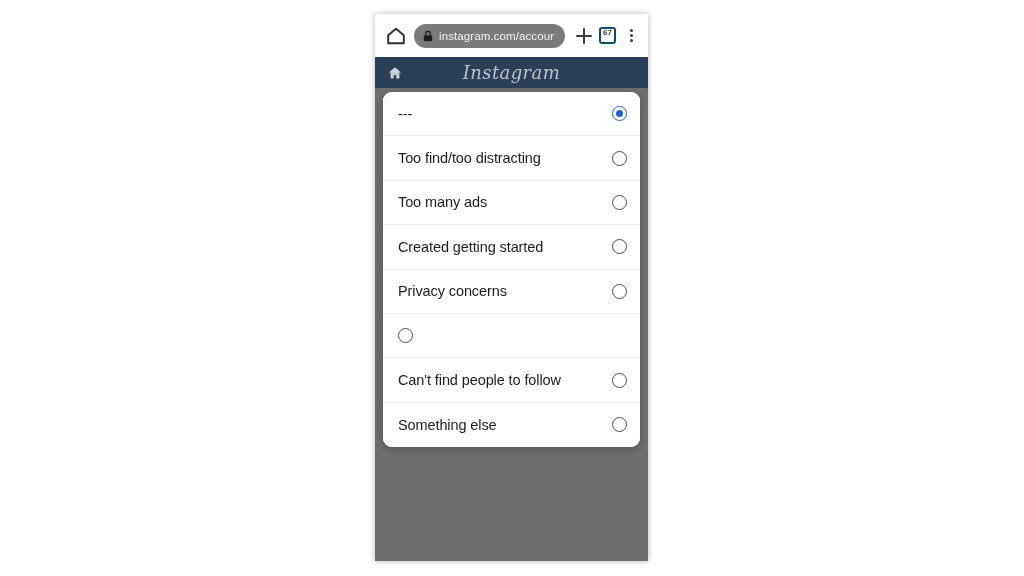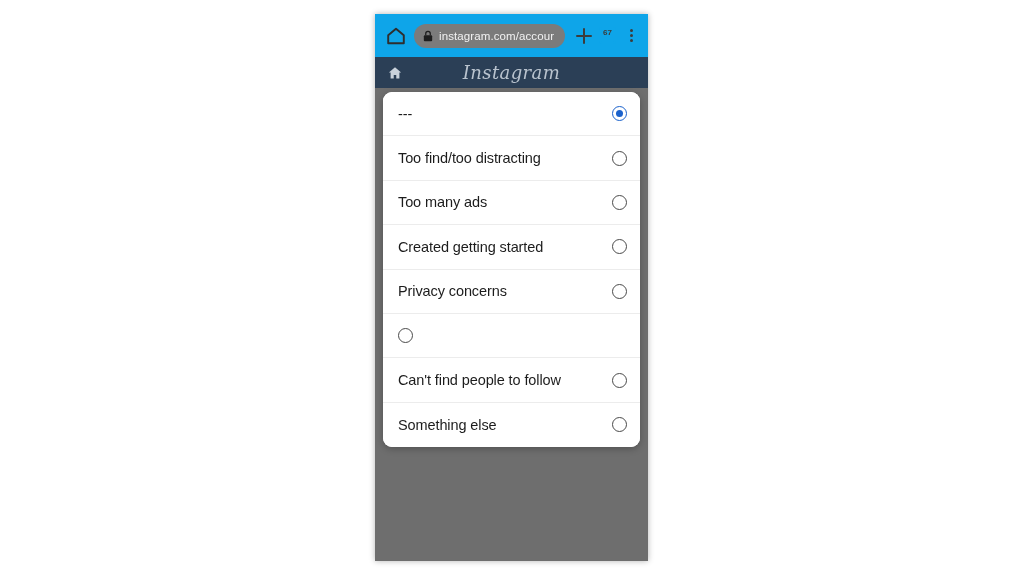--- a/index.html
+++ b/index.html
@@ -31,21 +31,21 @@
     box-shadow: 0 0 6px rgba(0,0,0,0.30);
   }
 
   
   #browser-toolbar {
     position: absolute;
     left: 0;
     top: 0;
     width: 273px;
     height: 43px;
-    background: #0ea5e9;
+    background: #ffffff;
     display: flex;
     align-items: center;
     padding: 0 10px;
     box-sizing: border-box;
   }
 
   .tb-icon {
     flex: 0 0 auto;
     display: flex;
     align-items: center;
@@ -100,21 +100,21 @@
   #new-tab-button::before {
     left: 50%; top: 2px; width: 2px; height: 16px; margin-left: -1px;
   }
   #new-tab-button::after {
     top: 50%; left: 2px; height: 2px; width: 16px; margin-top: -1px;
   }
 
   #tab-counter {
     width: 17px;
     height: 17px;
-    border: 2px solid #0ea5e9;
+    border: 2px solid #0c4a6e;
     border-radius: 3px;
     display: flex;
     justify-content: center;
     box-sizing: border-box;
     flex: 0 0 auto;
     margin-right: 8px;
   }
   #tab-counter-label {
     font-size: 8px;
     color: #3c3c3c;

